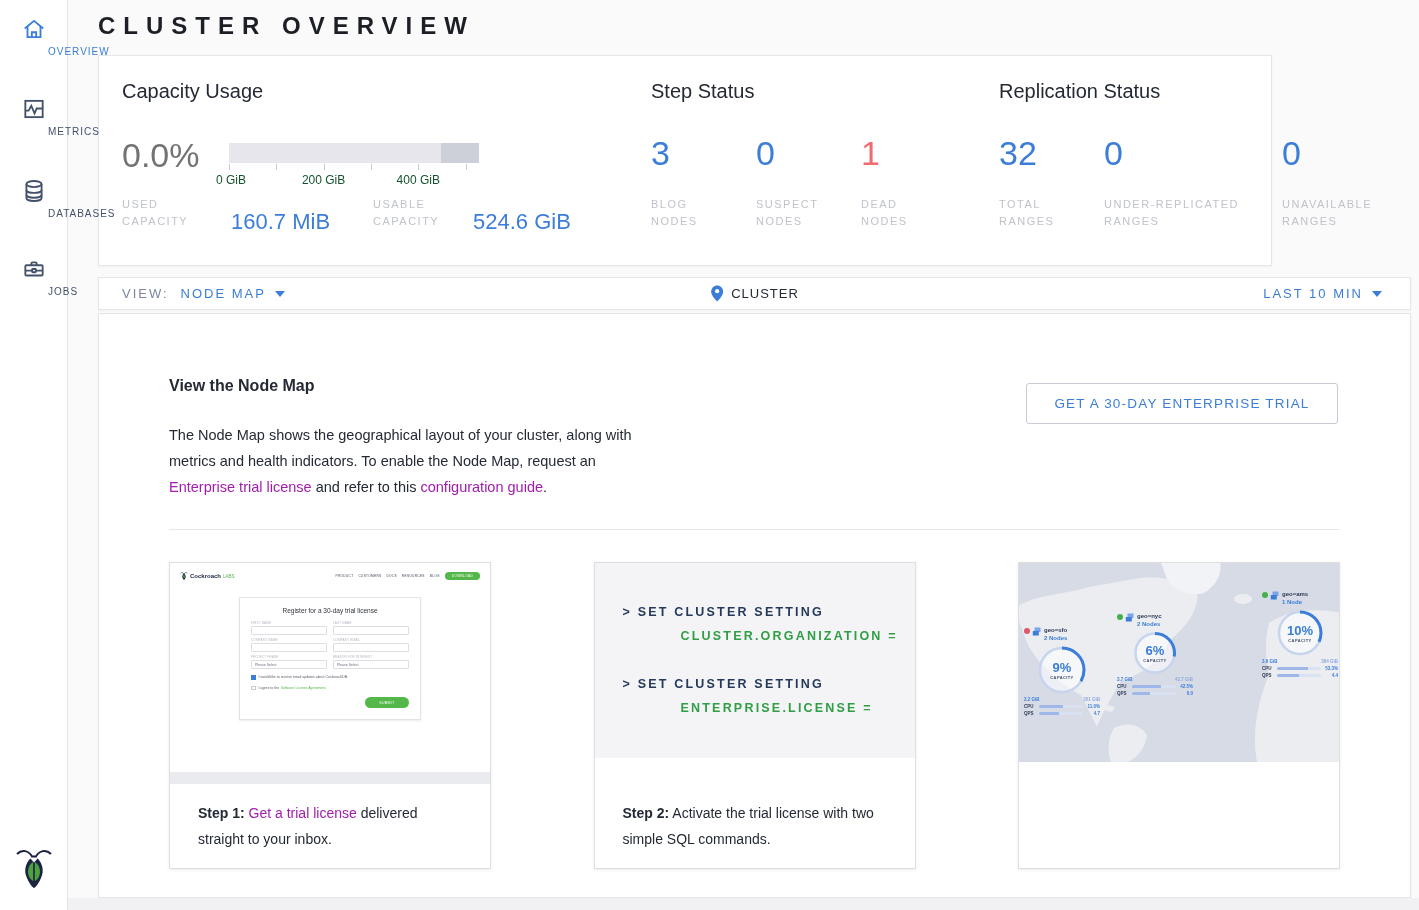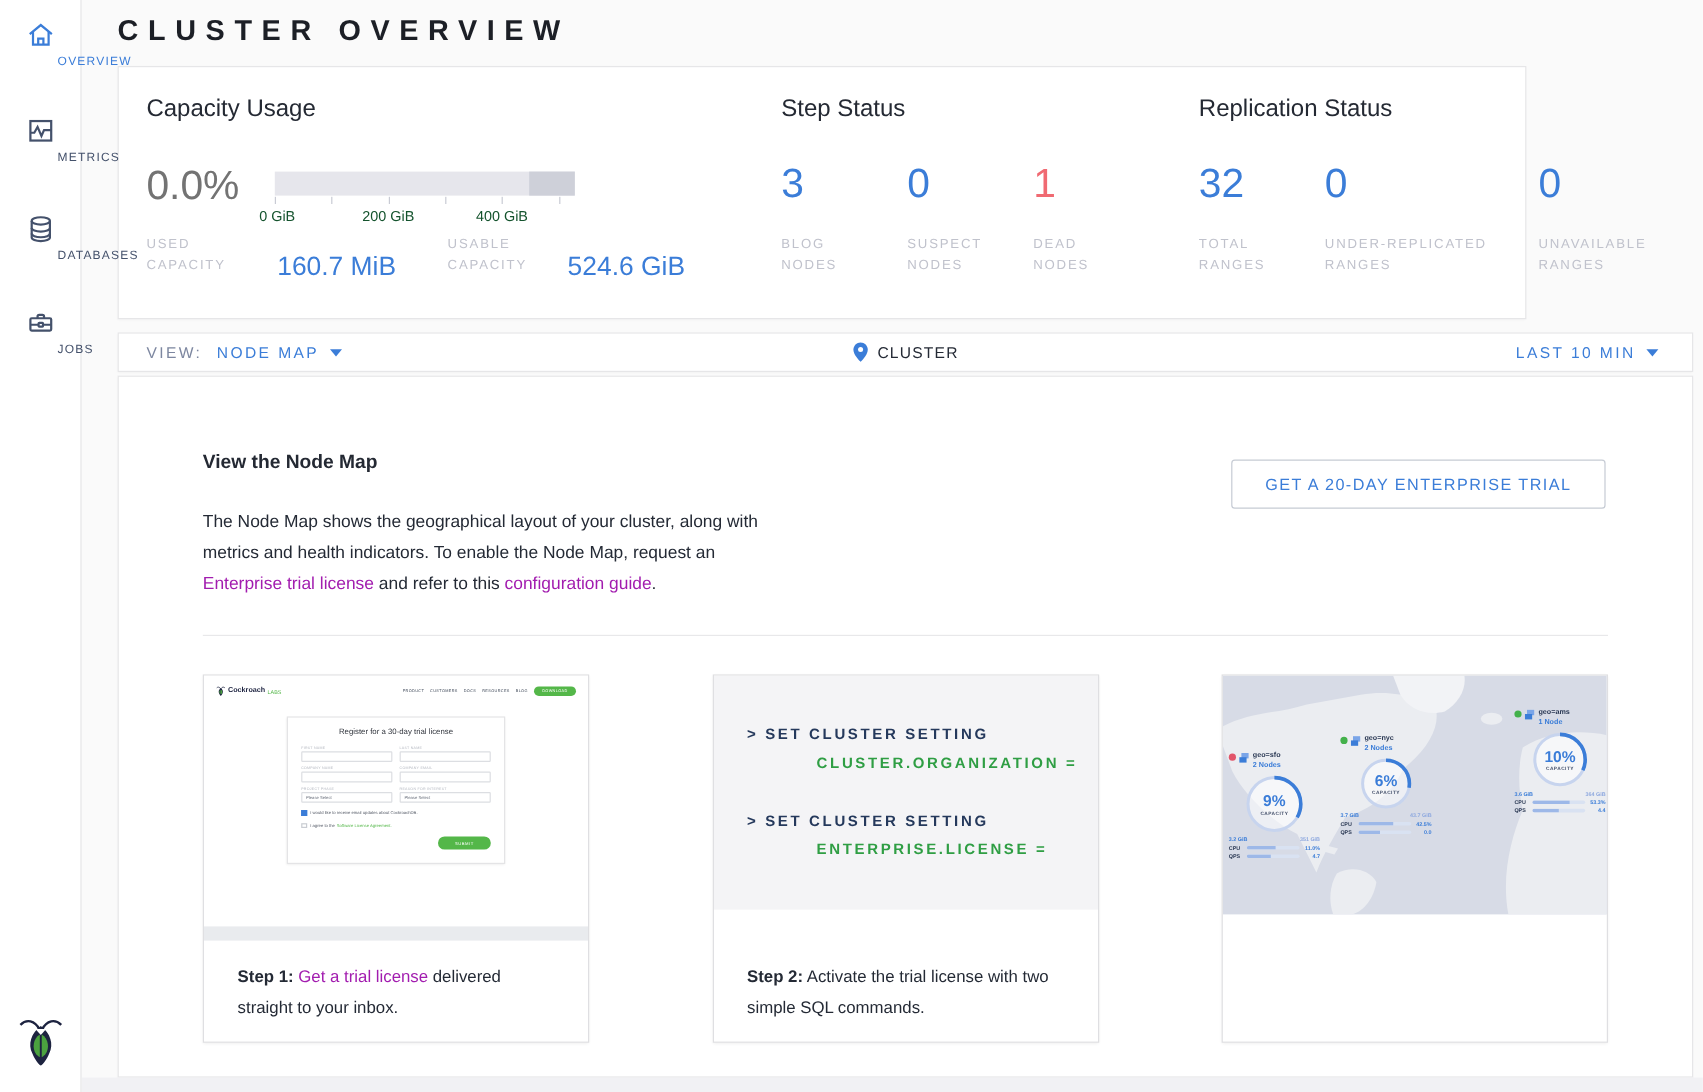--- a/index.html
+++ b/index.html
@@ -240,21 +240,21 @@
   </div>
   <div class="vb-right">
     <span>LAST 10 MIN</span>
     <span class="caret"></span>
   </div>
 </div>
 
 <div class="card main-card">
   <h2 class="nm-heading">View the Node Map</h2>
   <p class="nm-desc"><span>The Node Map shows the geographical layout of your cluster, along with metrics and health indicators. To enable the Node Map, request an </span><a class="lnk">Enterprise trial license</a><span> and refer to this </span><a class="lnk">configuration guide</a><span>.</span></p>
-  <button class="trial-btn">GET A 20-DAY ENTERPRISE TRIAL</button>
+  <button class="trial-btn">GET A 30-DAY ENTERPRISE TRIAL</button>
   <div class="nm-divider"></div>
 
   <div class="steps-row">
 
     <div class="step-card">
       <div class="site-preview">
         <div class="sp-header">
           <span class="sp-brand">
             <svg width="8" height="10" viewBox="0 0 40 44" style="margin-right:2px">
               <path d="M19 12 C15 4 8 3 3 8" stroke="#1d2340" stroke-width="3" fill="none"></path>

